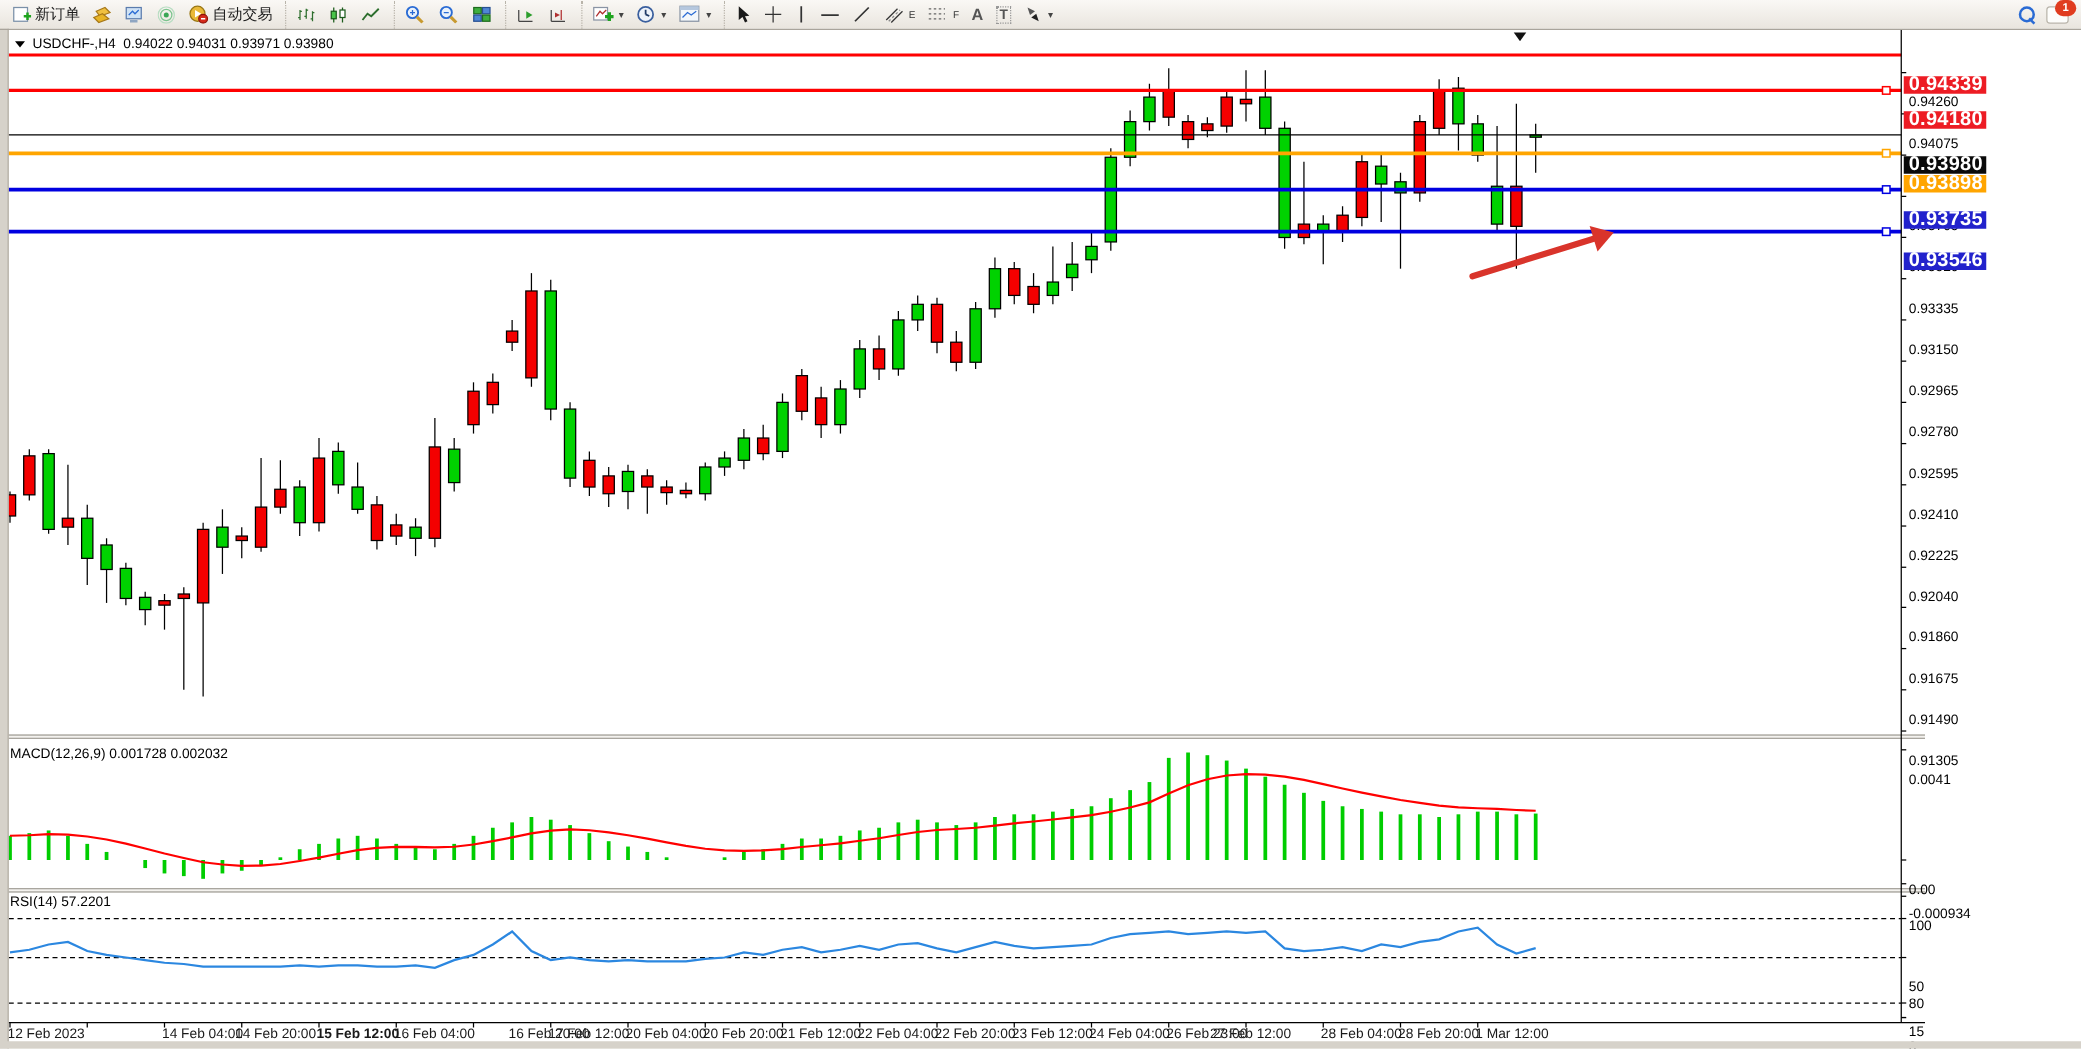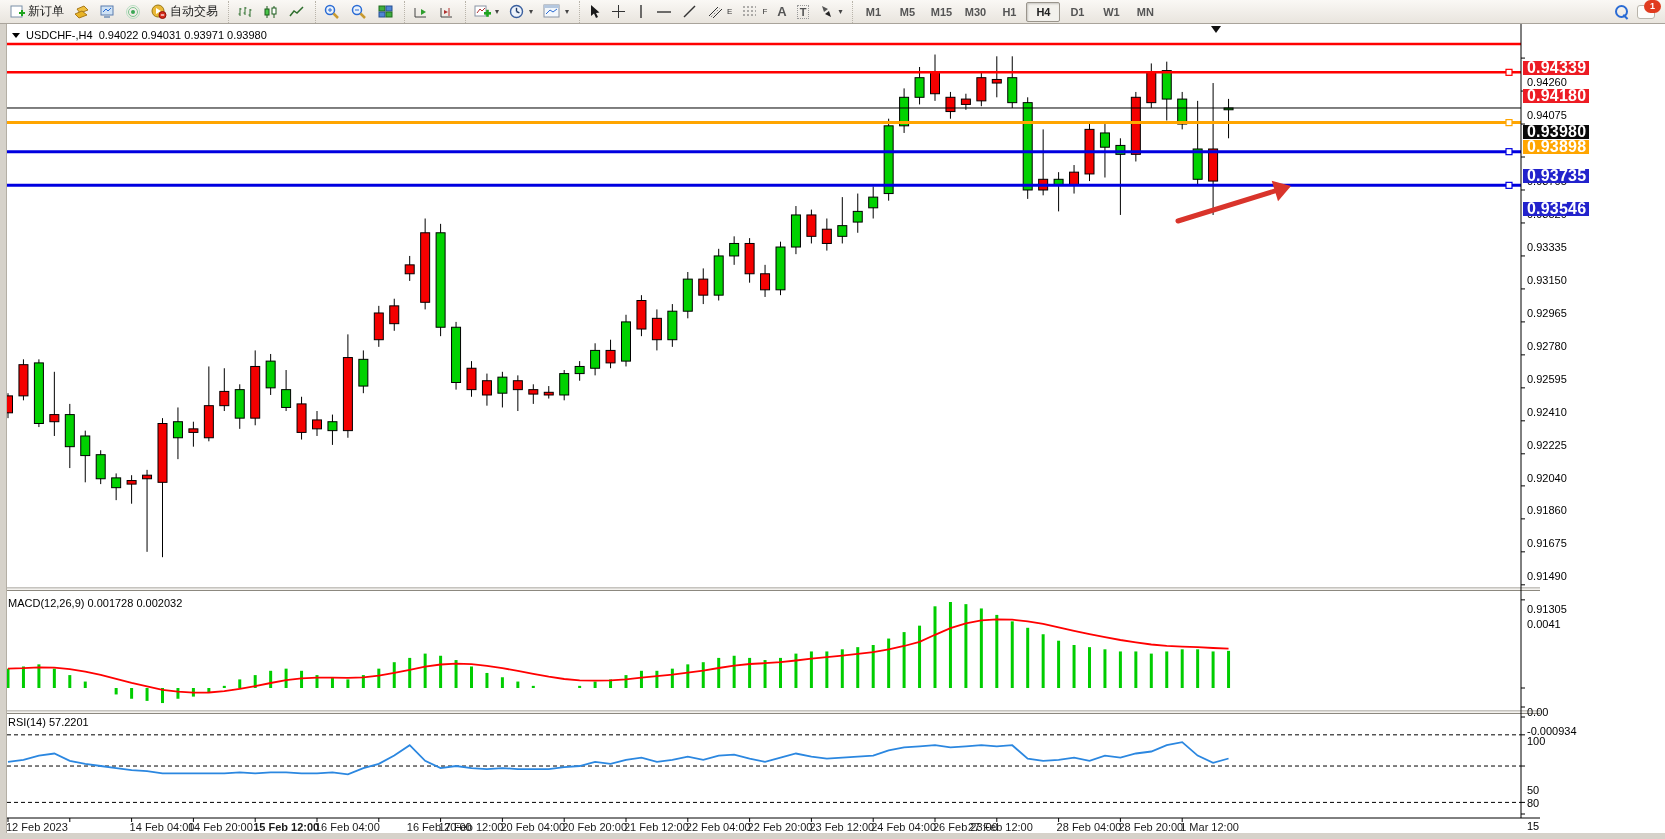--- a/index.html
+++ b/index.html
@@ -224,31 +224,20 @@
       </div>
       <div class="tb-btn">
         <svg width="15" height="15">
             <polygon points="3,2 9,5 5,8" fill="#555"></polygon>
             <polygon points="12,13 6,10 10,7" fill="#222"></polygon>
           </svg>
         <span class="drop">▾</span>
       </div>
     </div>
 
-    <div class="tb-group" id="tf-group">
-        <div class="tf-btn">M1</div>
-        <div class="tf-btn">M5</div>
-        <div class="tf-btn">M15</div>
-        <div class="tf-btn">M30</div>
-        <div class="tf-btn">H1</div>
-        <div class="tf-btn active">H4</div>
-        <div class="tf-btn">D1</div>
-        <div class="tf-btn">W1</div>
-        <div class="tf-btn">MN</div>
-      </div>
 
     <div id="tb-right">
       <div class="mag">
           <div class="glass"></div>
           <div class="handle"></div>
         </div>
       <div class="bubble">
         <div class="badge">1</div>
       </div>
     </div>

